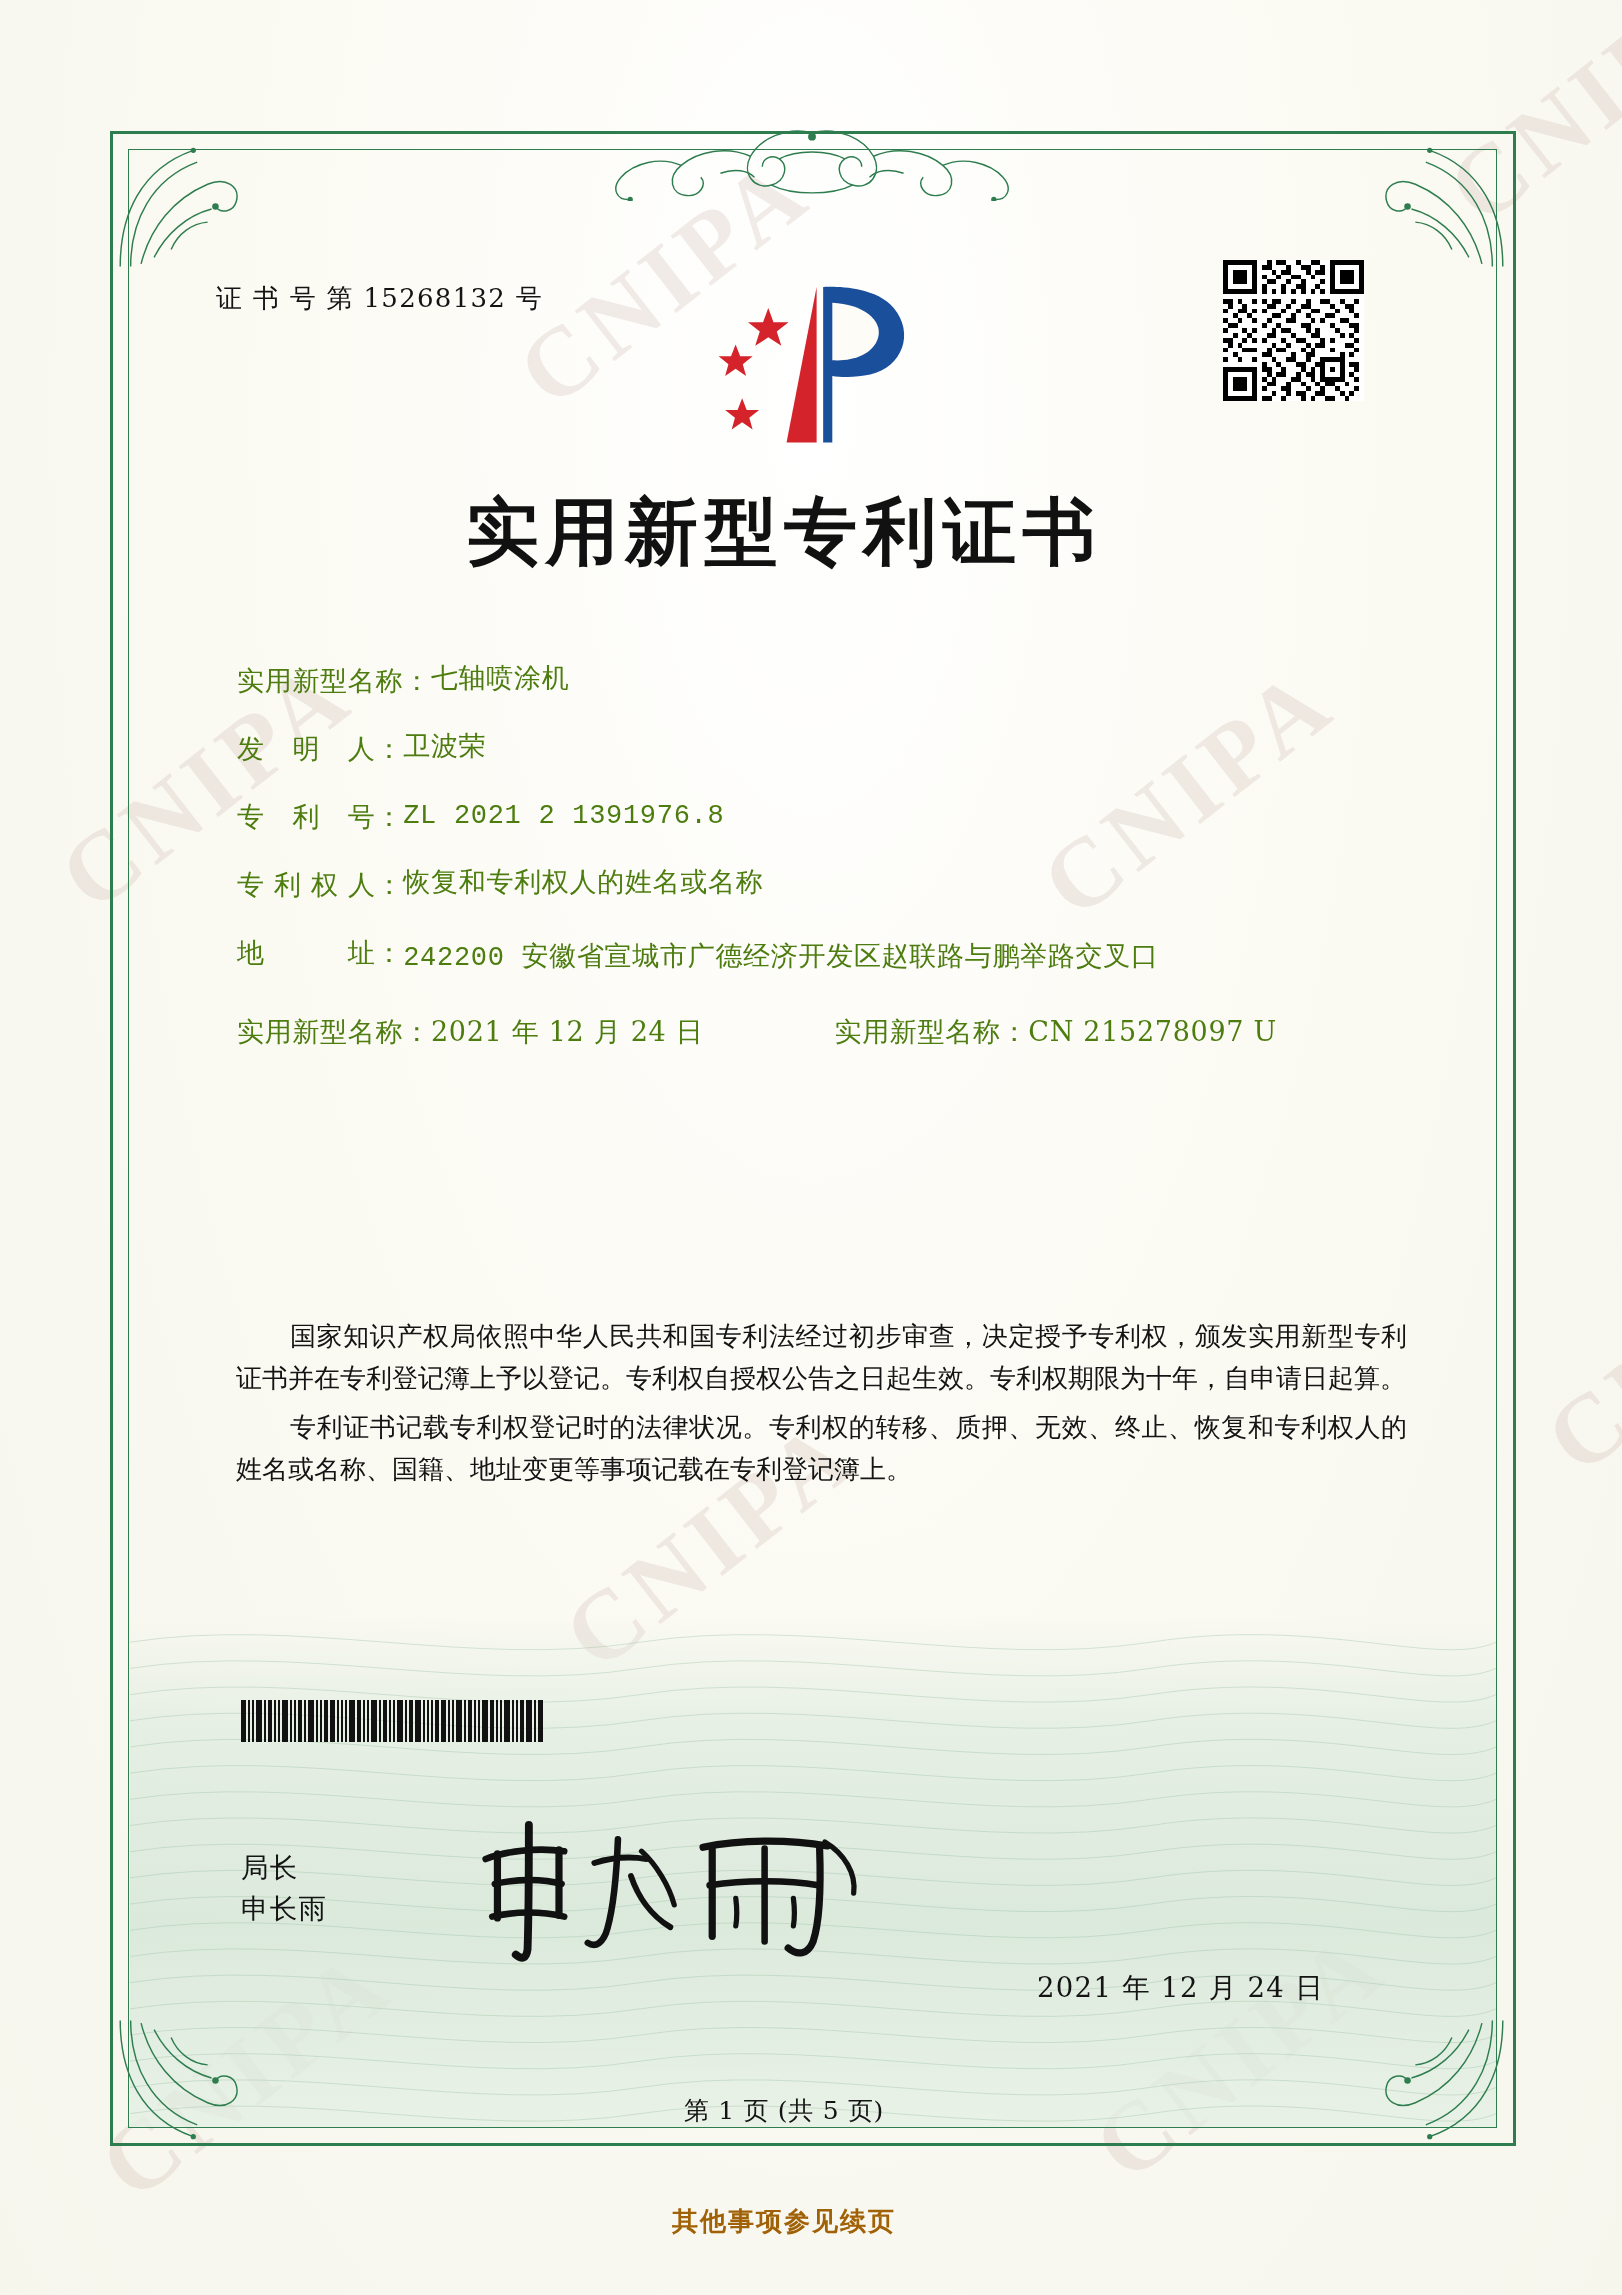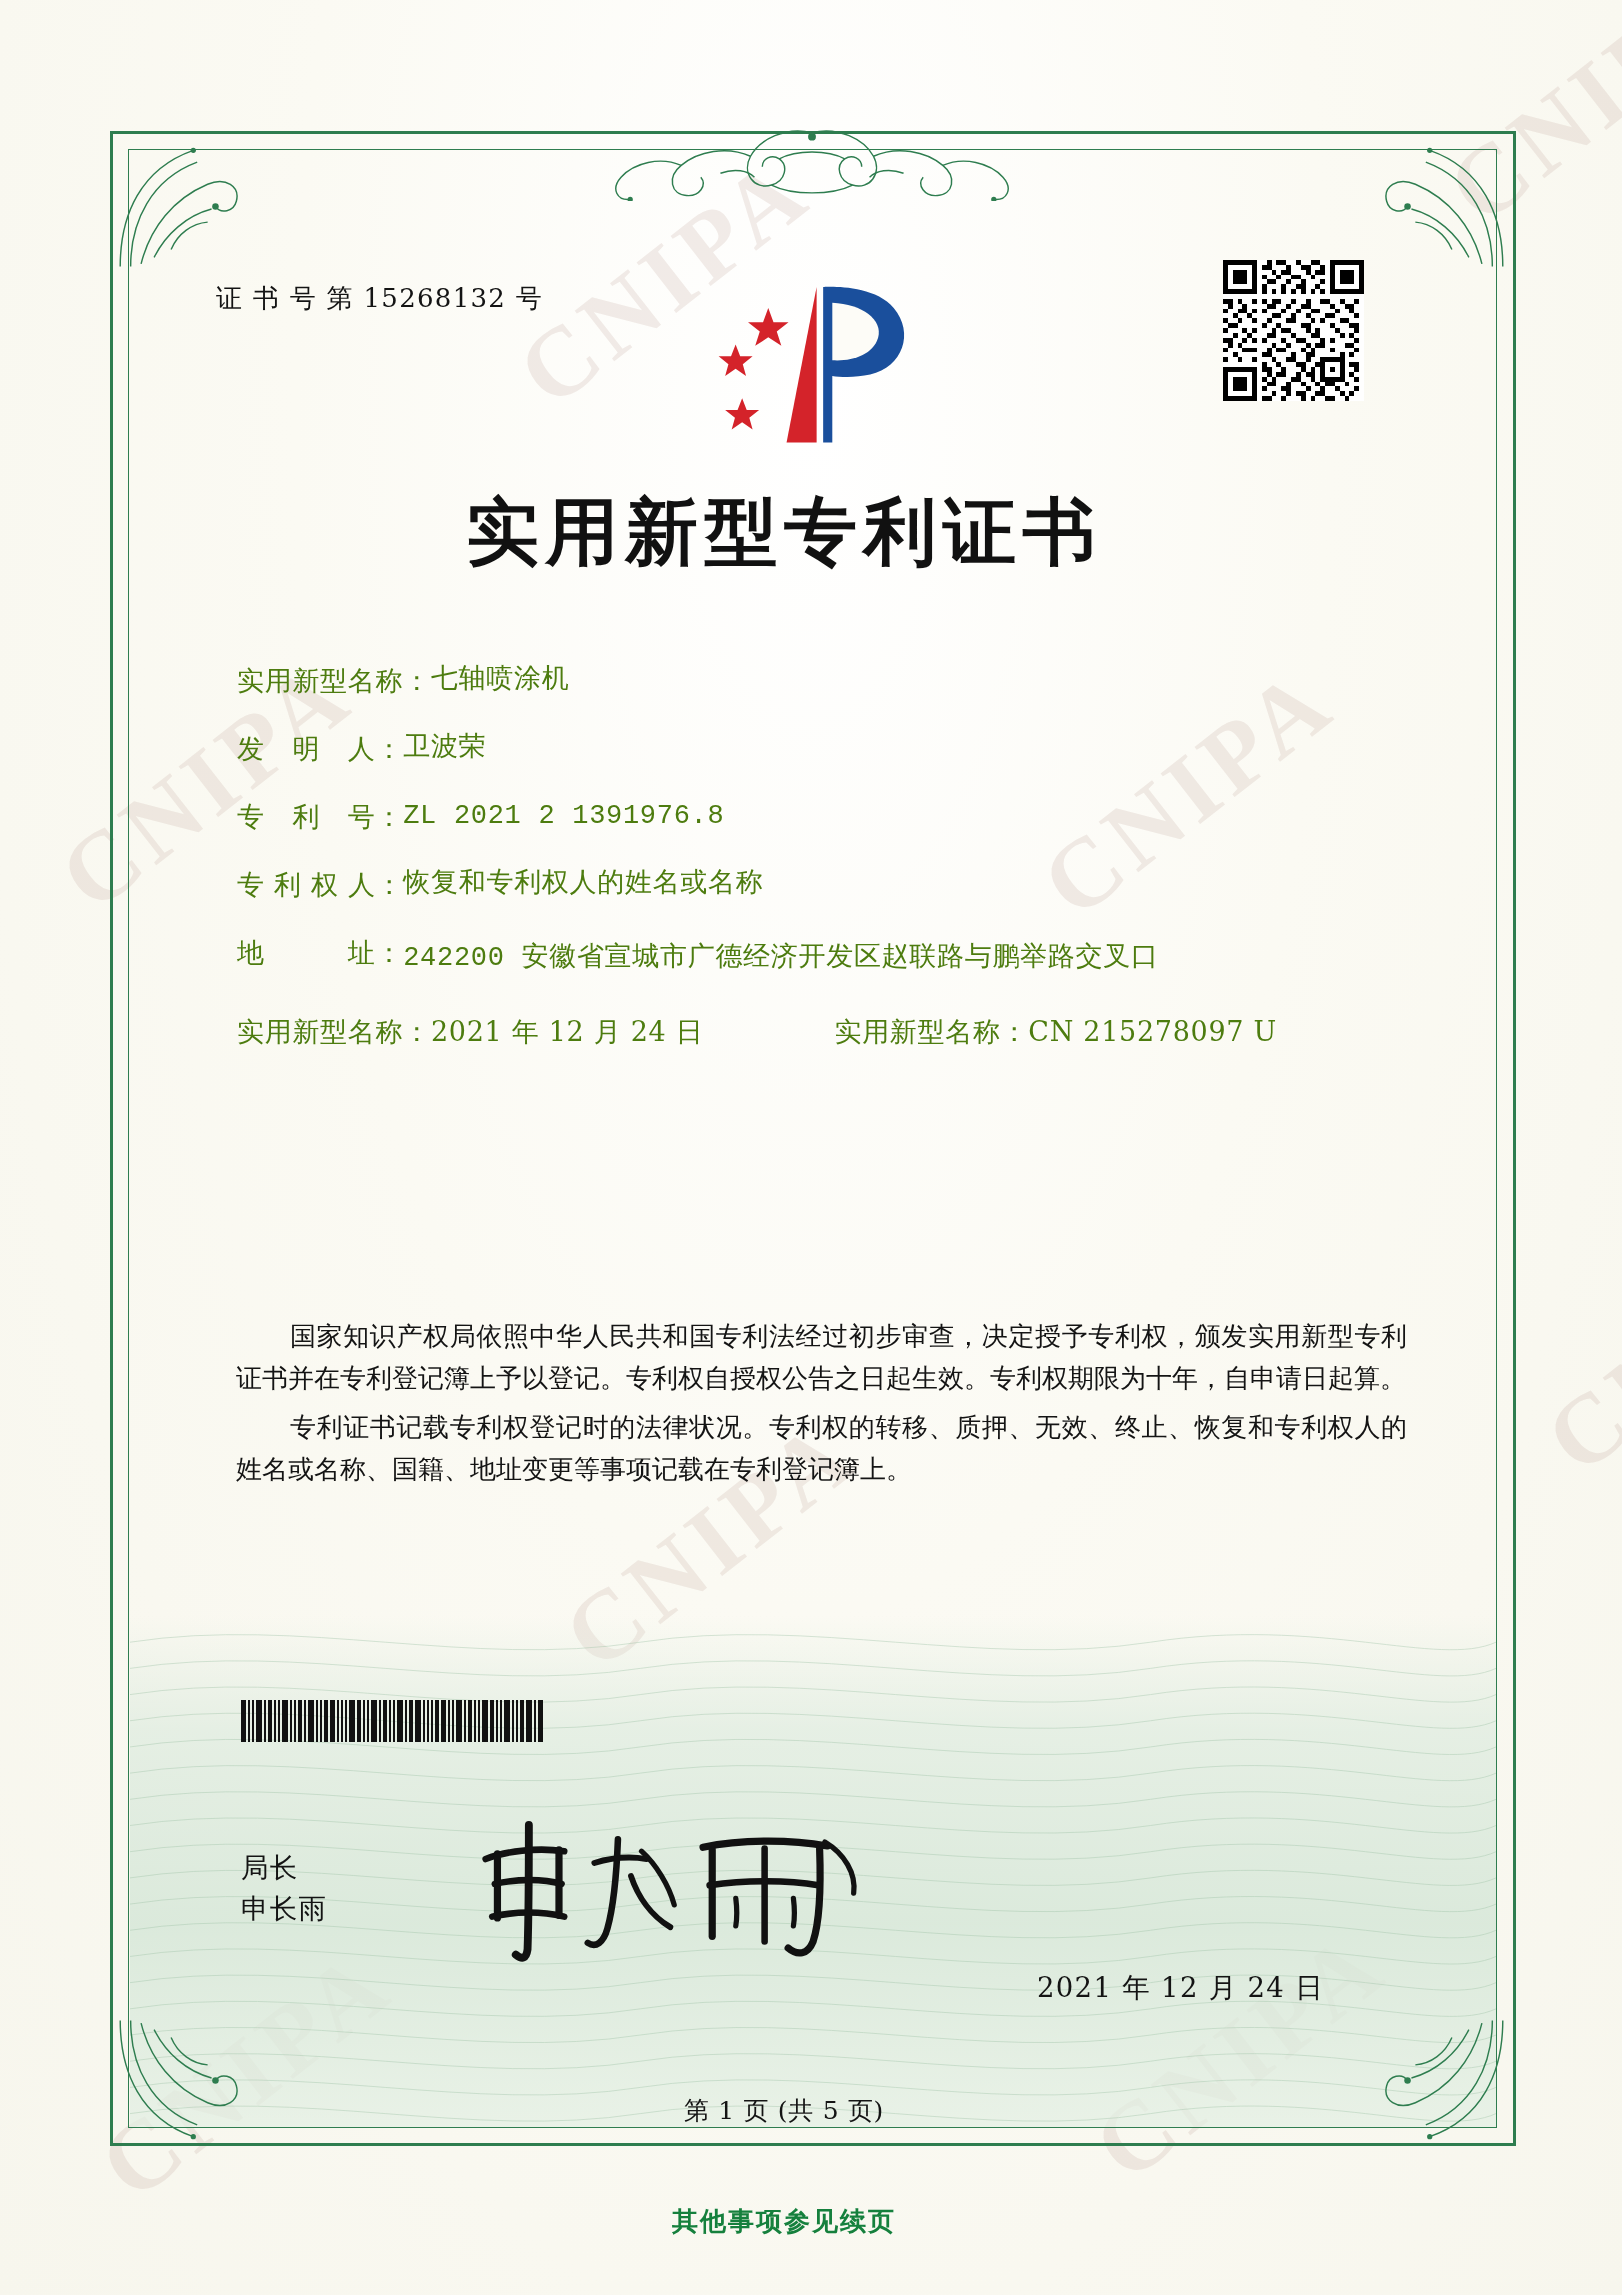--- a/index.html
+++ b/index.html
@@ -251,21 +251,21 @@
   }
 
   .footer-note {
     position: absolute;
     left: 0;
     right: 0;
     top: 2204px;
     text-align: center;
     font-size: 26px;
     font-weight: 700;
-    color: #15803d;
+    color: #a16207;
     letter-spacing: 2px;
   }
 </style>
 </head>
 <body>
 
 <div class="page">
 
   <div class="paper-bg"></div>
 

